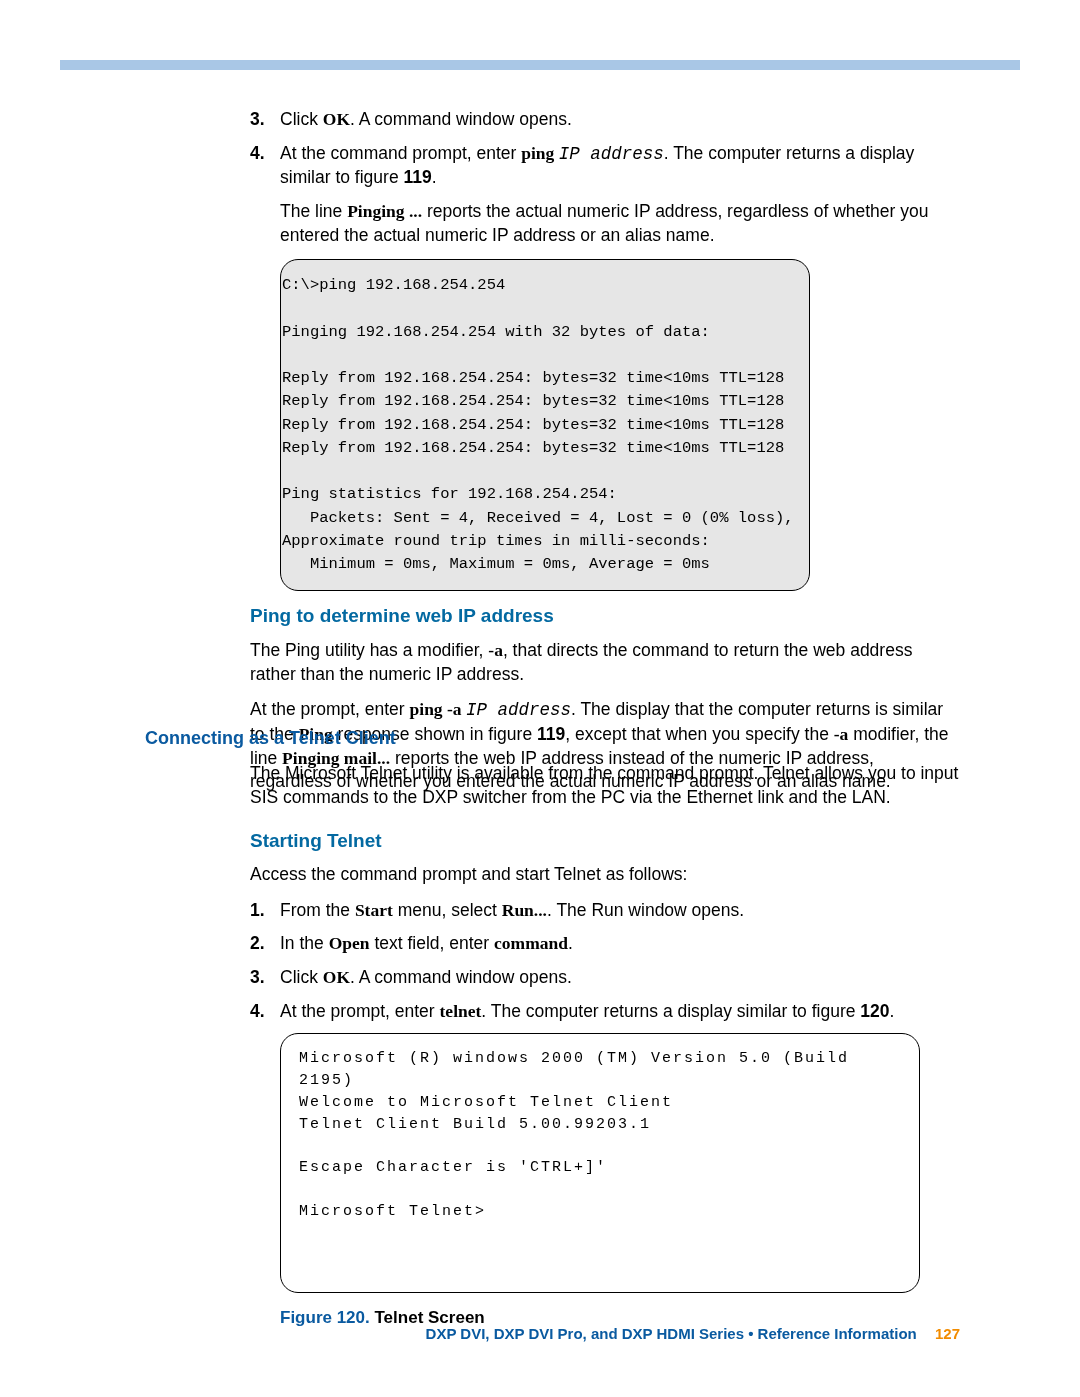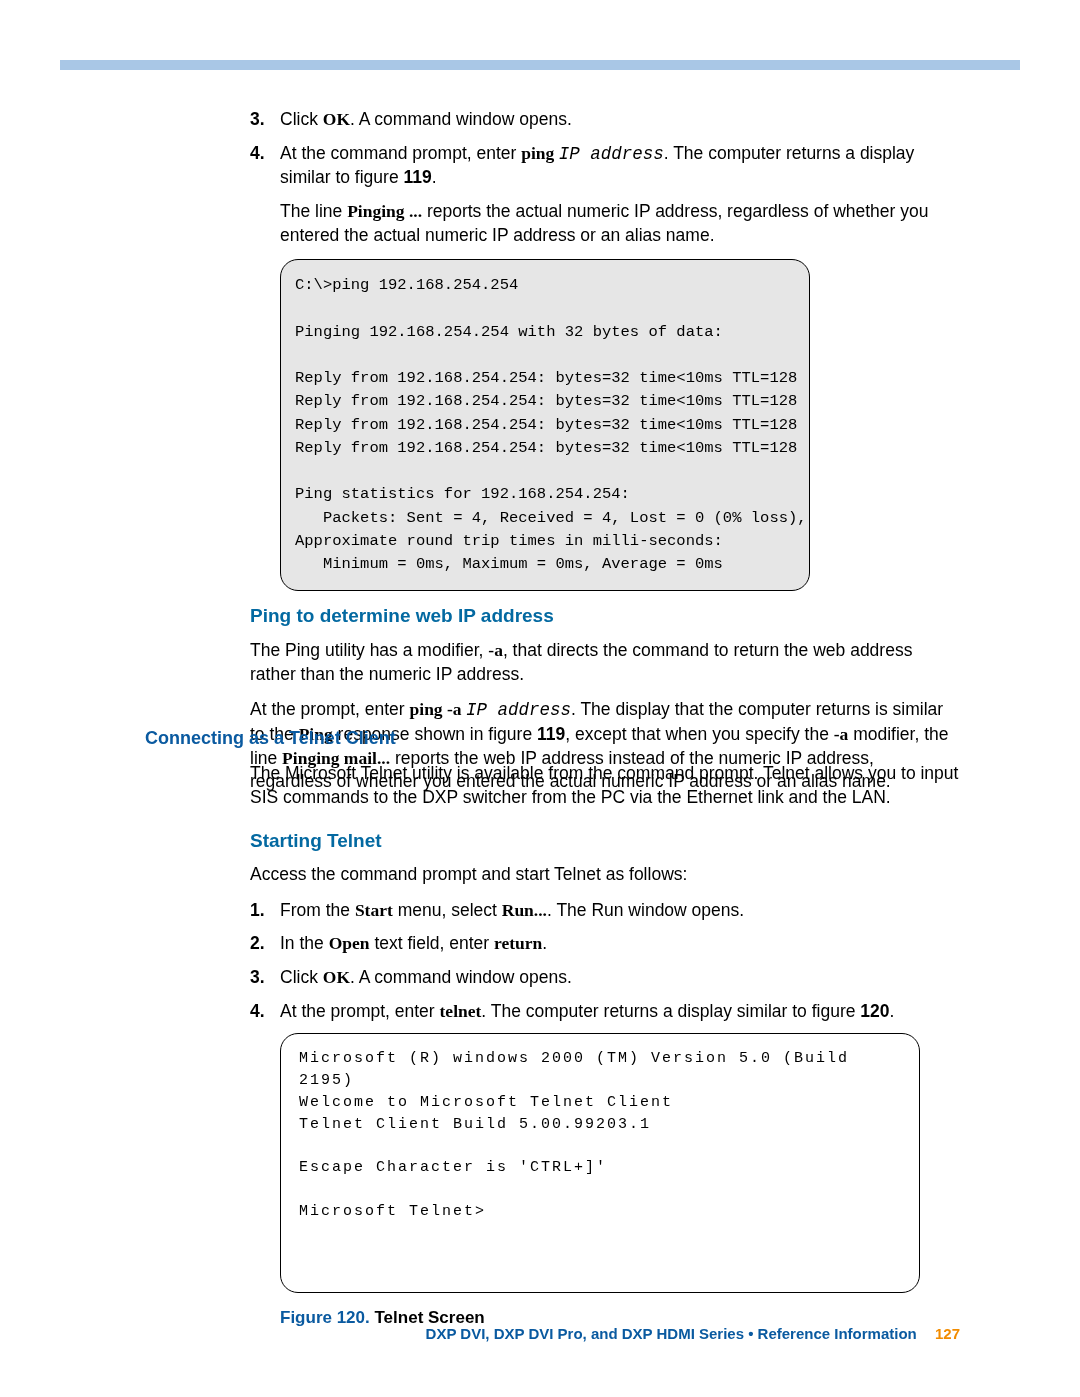--- a/index.html
+++ b/index.html
@@ -44,21 +44,21 @@
     position: absolute;
     left: 0;
     font-weight: bold;
   }
   .mono { font-family: Liberation Serif, serif; font-weight: bold; }
   .mono-it { font-family: "Courier New", monospace; font-style: italic; font-weight: normal; }
   .codebox {
     background: #e6e6e6;
     border: 1.5px solid #000;
     border-radius: 18px;
-    padding: 14px 14px;
+    padding: 14px 1px;
     font-family: "Courier New", monospace;
     font-size: 15.5px;
     white-space: pre;
     margin: 8px 0 12px 30px;
     line-height: 1.5;
     width: 530px;
   }
   .figcap {
     font-weight: bold;
     margin: 0 0 18px 30px;
@@ -159,21 +159,21 @@
     <h3 class="blue" style="margin-top:18px;">Starting Telnet</h3>
     <p class="body">Access the command prompt and start Telnet as follows:</p>
 
     <ol class="steps">
       <li>
         <span class="num">1.</span>
         <span>From the </span><span class="mono">Start</span><span> menu, select </span><span class="mono">Run...</span><span>. The Run window opens.</span>
       </li>
       <li>
         <span class="num">2.</span>
-        <span>In the </span><span class="mono">Open</span><span> text field, enter </span><span class="mono">return</span><span>.</span>
+        <span>In the </span><span class="mono">Open</span><span> text field, enter </span><span class="mono">command</span><span>.</span>
       </li>
       <li>
         <span class="num">3.</span>
         <span>Click </span><span class="mono">OK</span><span>. A command window opens.</span>
       </li>
       <li>
         <span class="num">4.</span>
         <span>At the prompt, enter </span><span class="mono">telnet</span><span>. The computer returns a display similar to figure </span><b>120</b><span>.</span>
       </li>
     </ol>

